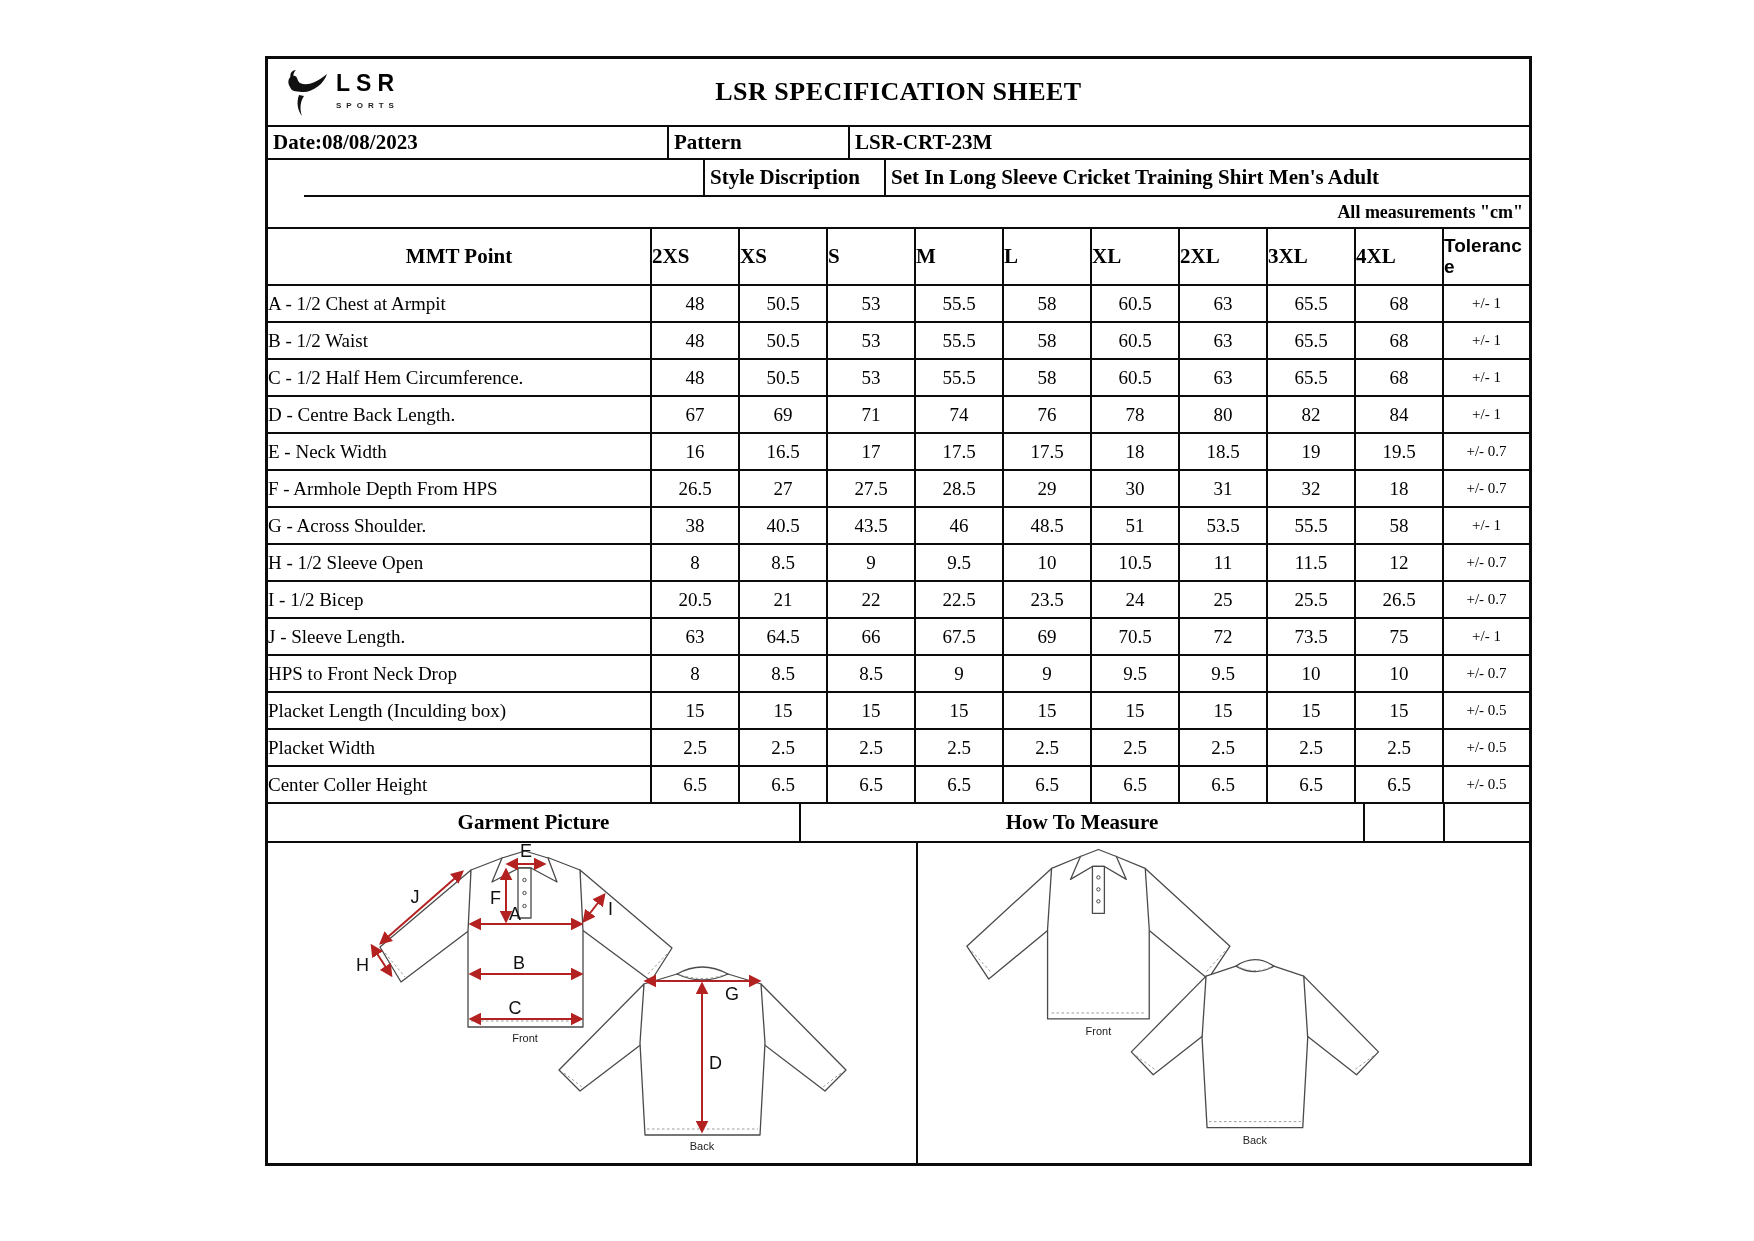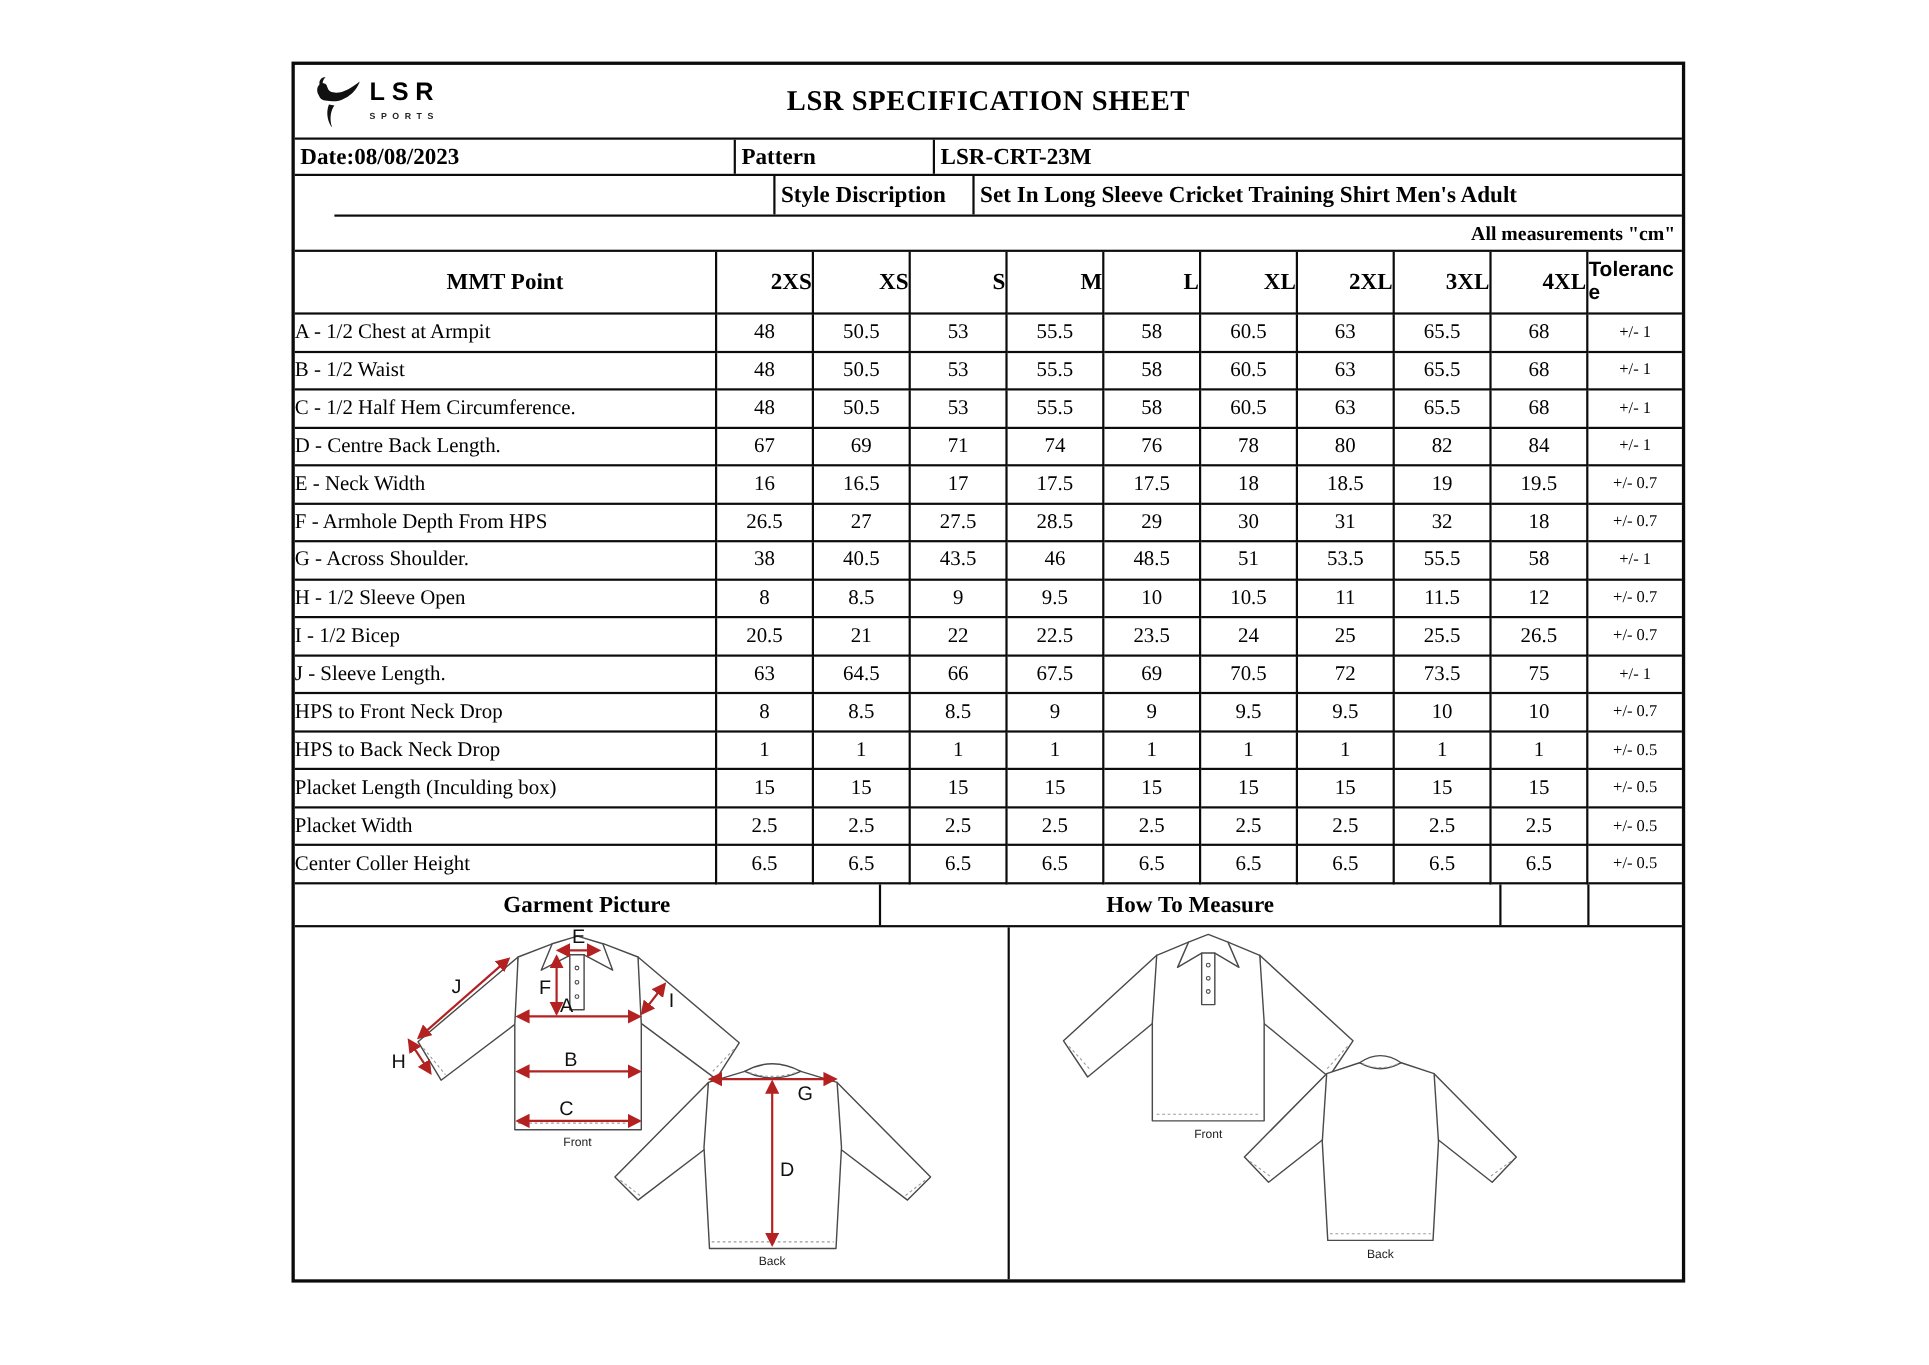--- a/index.html
+++ b/index.html
@@ -41,21 +41,21 @@
 
   
   table.size-table { border-collapse:collapse; table-layout:fixed; width:100%;
     height:575px; }
   table.size-table th, table.size-table td {
     border:2px solid #0b0b0b; padding:0; overflow:hidden; }
   table.size-table tr > *:first-child { border-left:none; }
   table.size-table tr > *:last-child  { border-right:none; }
   table.size-table thead th { border-top:none; height:55px; }
   .mmt-head { font-weight:bold; font-size:21px; text-align:center; }
-  .size-head { font-weight:bold; font-size:21px; text-align:right; }
+  .size-head { font-weight:bold; font-size:21px; text-align:left; }
   .tol-head { font-family:"Liberation Sans",sans-serif; font-weight:bold; font-size:19px;
     text-align:left; vertical-align:middle; padding-left:3px; word-break:break-all;
     line-height:1.1; }
   td.lbl { font-size:19px; text-align:left; padding-left:5px; }
   td.val { font-size:19px; text-align:center; }
   td.tol { font-size:15px; text-align:center; }
 
   
   .section-row { height:39px; border-bottom:2px solid #0b0b0b; display:flex; }
   .scell { box-sizing:border-box; display:flex; align-items:center; justify-content:center;
@@ -280,33 +280,20 @@
           <td class="val">8.5</td>
           <td class="val">9</td>
           <td class="val">9</td>
           <td class="val">9.5</td>
           <td class="val">9.5</td>
           <td class="val">10</td>
           <td class="val">10</td>
           <td class="tol">+/- 0.7</td>
         </tr>
         <tr>
-          <td class="lbl">HPS to Back Neck Drop</td>
-          <td class="val">1</td>
-          <td class="val">1</td>
-          <td class="val">1</td>
-          <td class="val">1</td>
-          <td class="val">1</td>
-          <td class="val">1</td>
-          <td class="val">1</td>
-          <td class="val">1</td>
-          <td class="val">1</td>
-          <td class="tol">+/- 0.5</td>
-        </tr>
-        <tr>
           <td class="lbl">Placket Length (Inculding box)</td>
           <td class="val">15</td>
           <td class="val">15</td>
           <td class="val">15</td>
           <td class="val">15</td>
           <td class="val">15</td>
           <td class="val">15</td>
           <td class="val">15</td>
           <td class="val">15</td>
           <td class="val">15</td>

